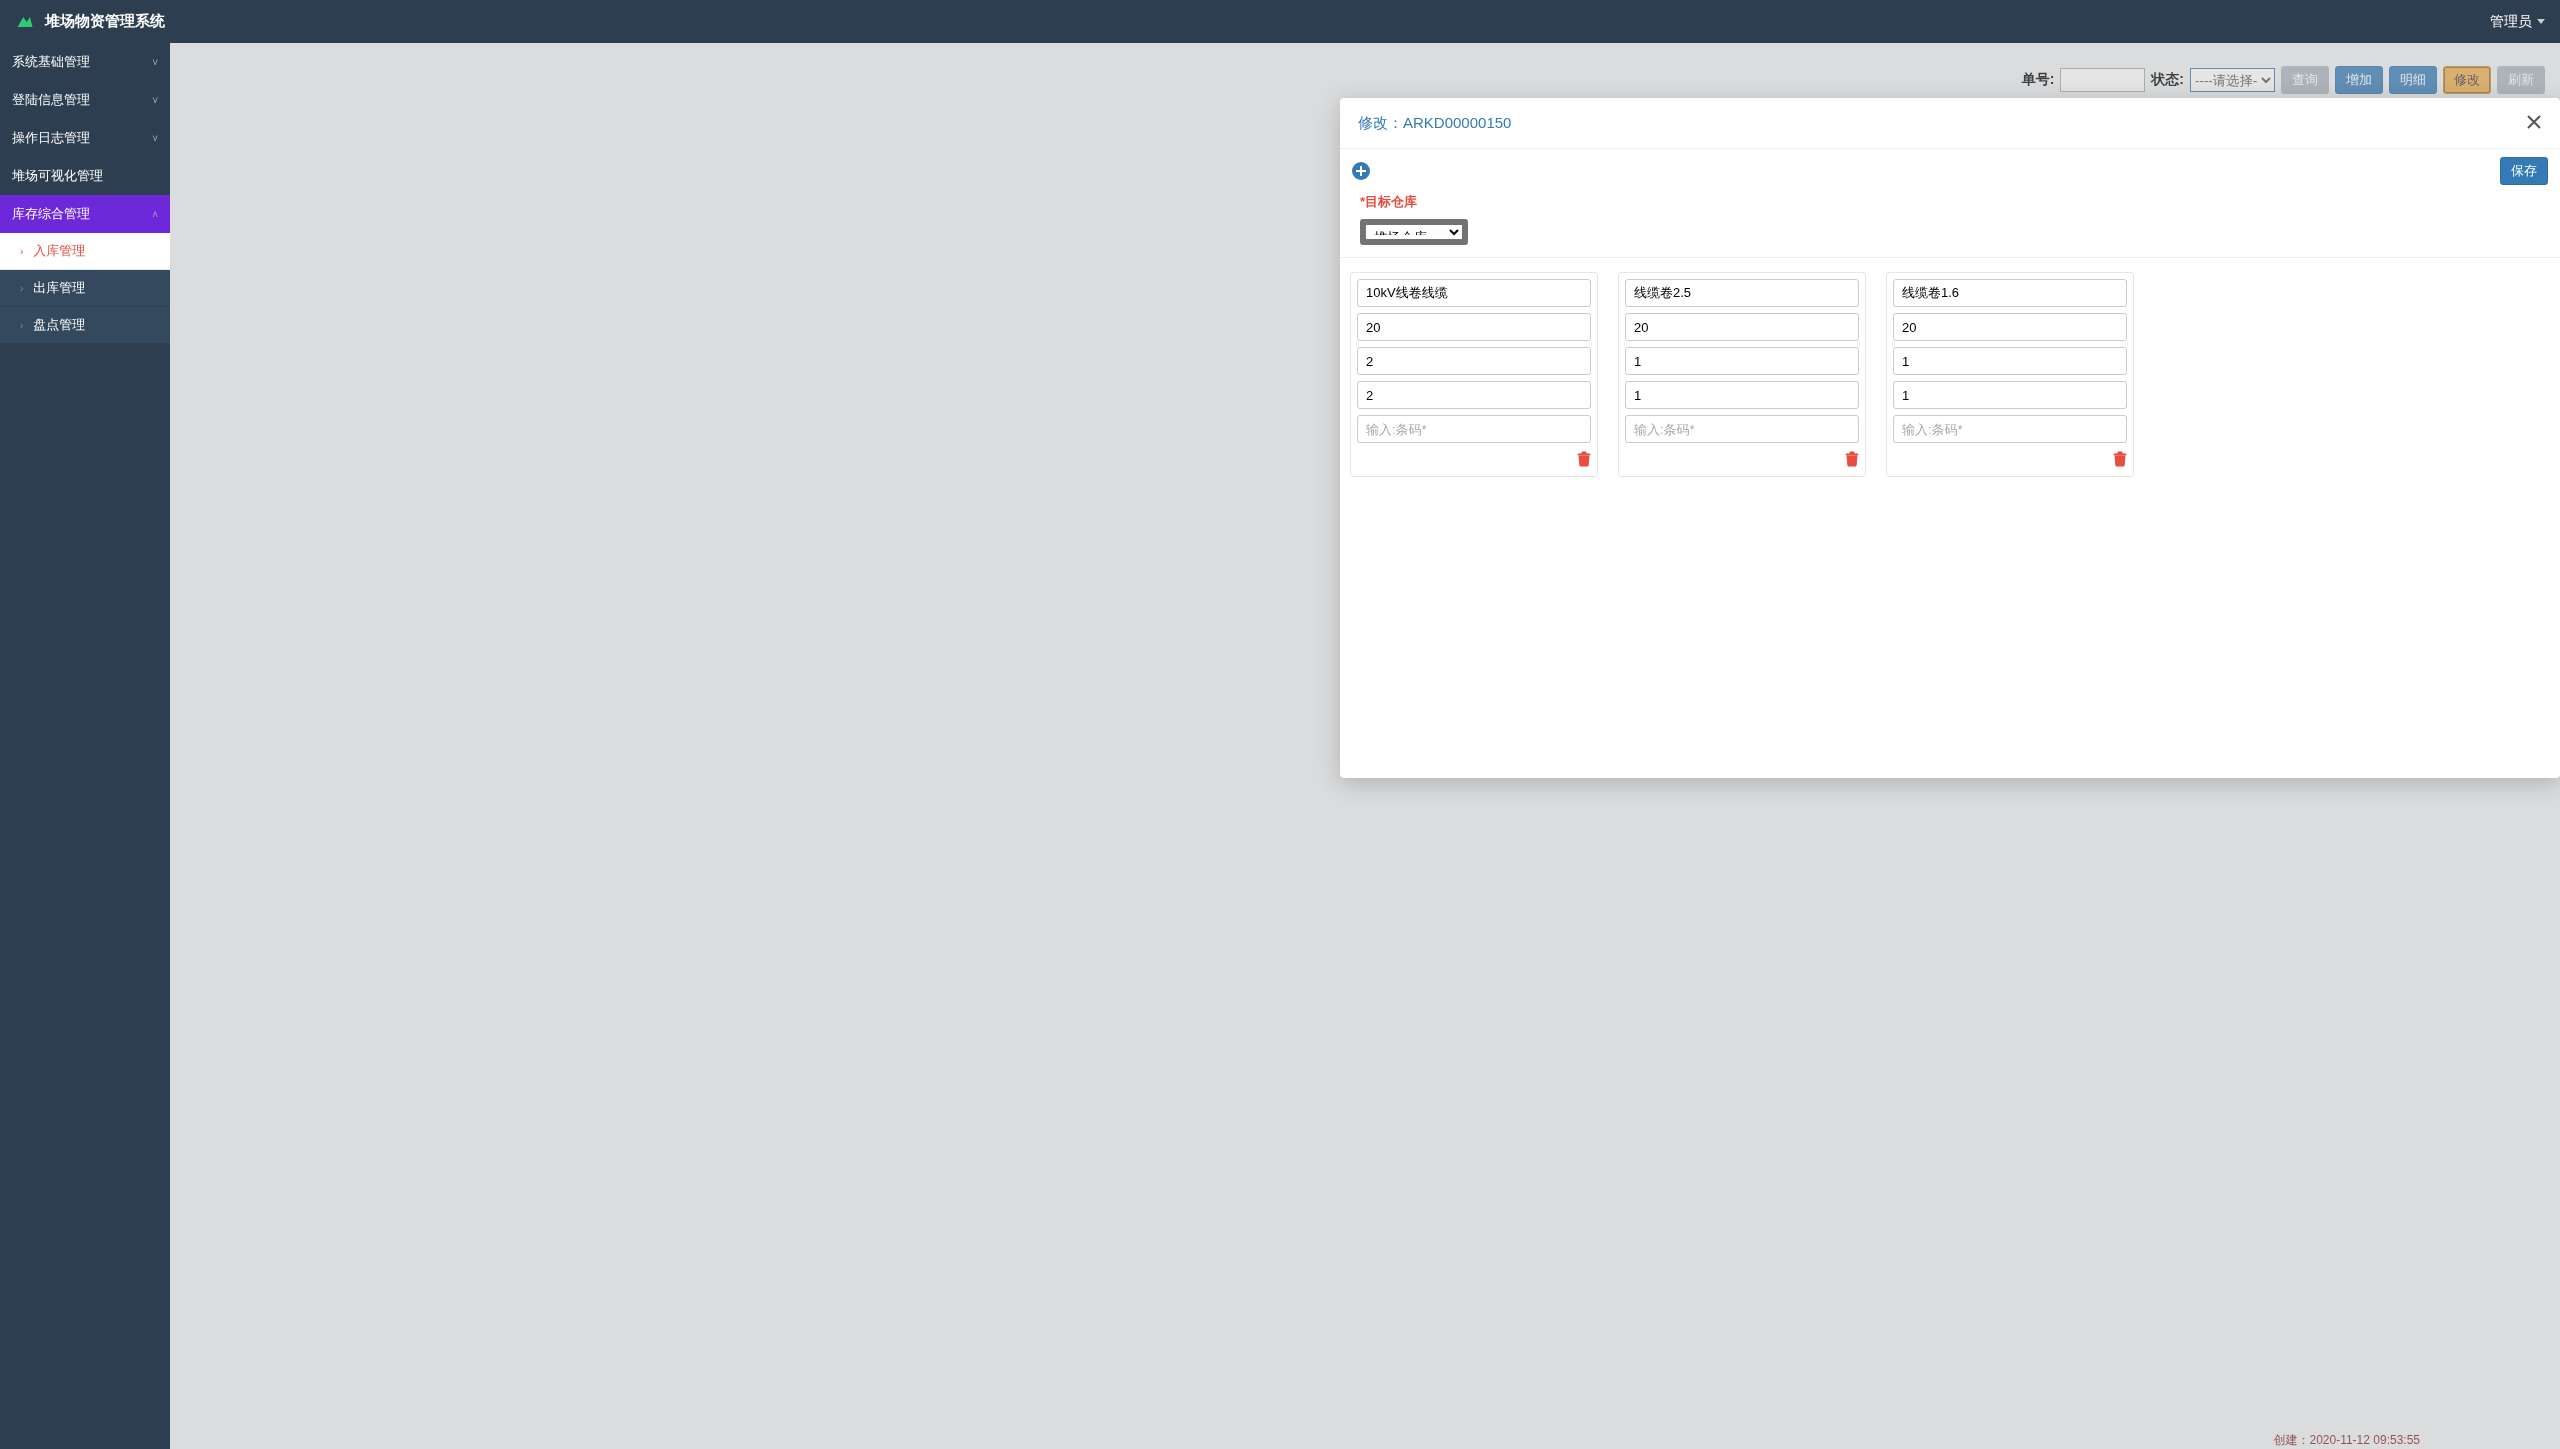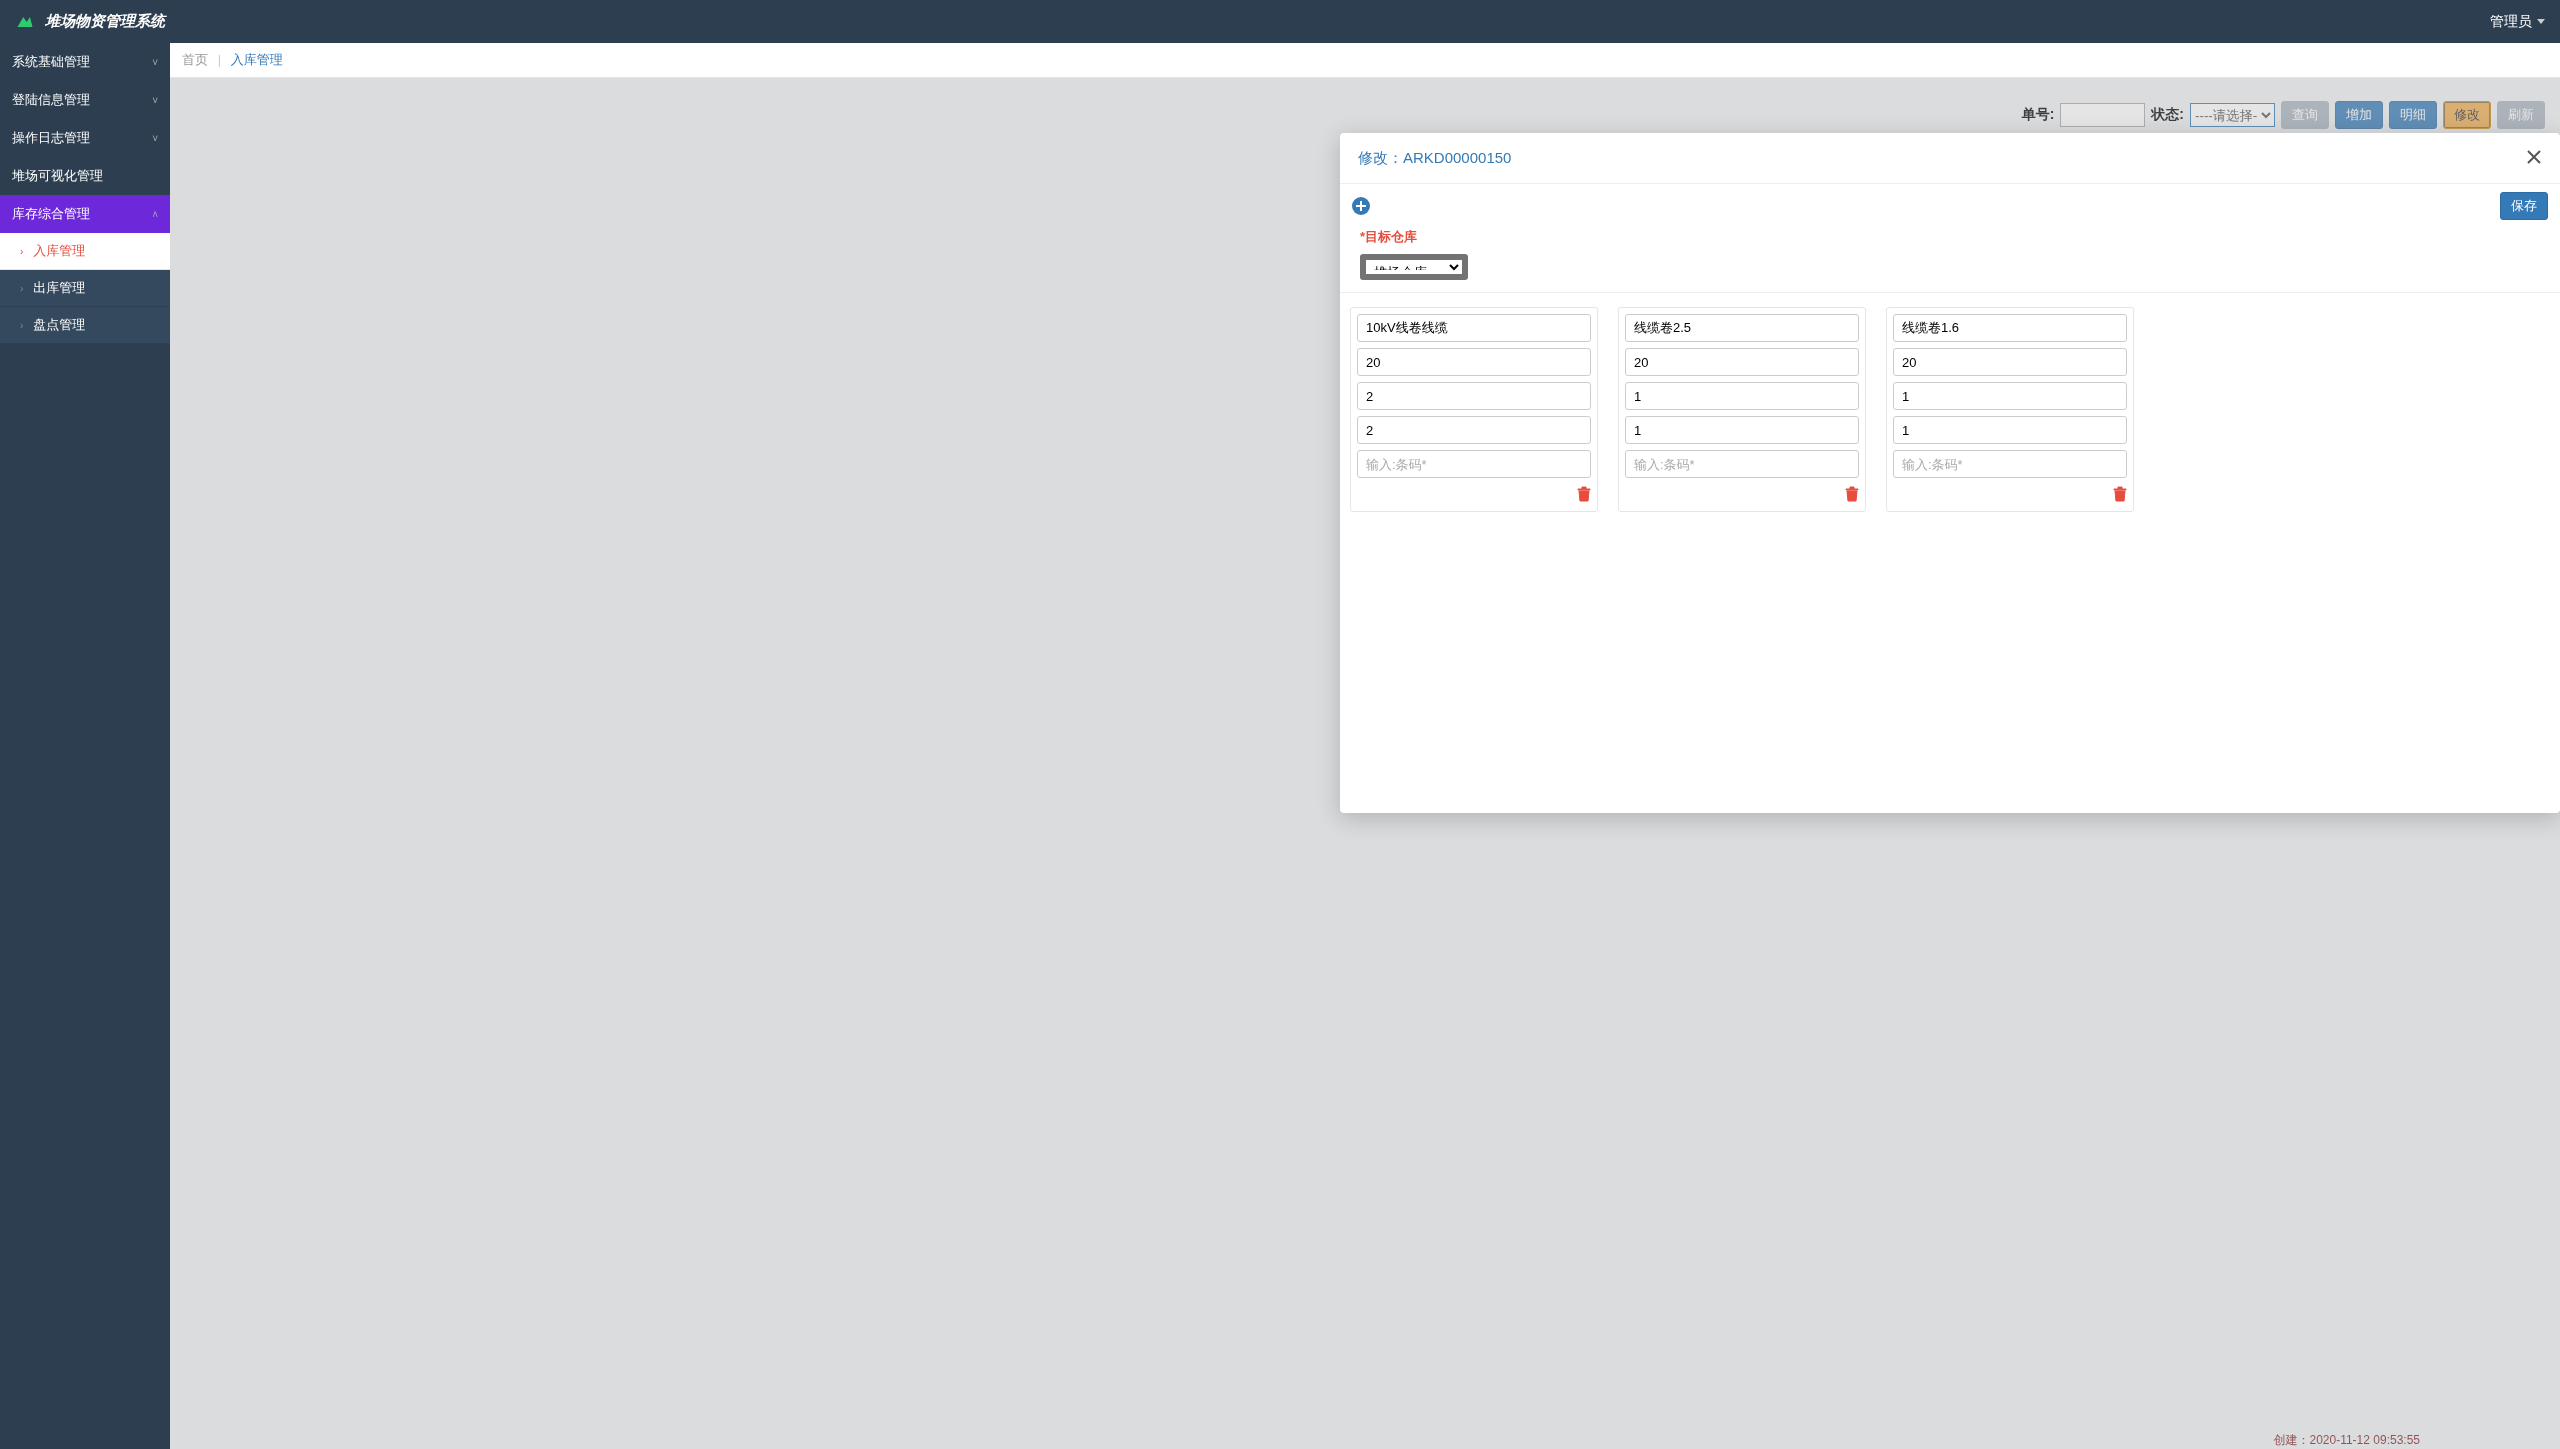--- a/index.html
+++ b/index.html
@@ -3,21 +3,21 @@
 <meta charset="utf-8">
 <style>
 * { margin: 0; padding: 0; box-sizing: border-box; }
 body { font-family: "Microsoft YaHei", Arial, sans-serif; font-size: 14px; background: #f5f5f5; overflow: hidden; }
 .app { display: flex; flex-direction: column; height: 100vh; width: 100vw; }
 
 
 .header { height: 43px; background: #2c3e50; color: #fff; display: flex; align-items: center; padding: 0 15px; justify-content: space-between; }
 .header-left { display: flex; align-items: center; gap: 10px; }
 .logo { width: 20px; height: 20px; }
-.app-title { font-size: 15px; font-weight: bold; font-style: italic; }
+.app-title { font-size: 15px; font-weight: bold; }
 .header-right { display: flex; align-items: center; gap: 5px; font-size: 14px; cursor: pointer; }
 .caret-down { width: 0; height: 0; border-left: 4px solid transparent; border-right: 4px solid transparent; border-top: 5px solid #ccc; }
 
 
 .main { flex: 1; display: flex; overflow: hidden; }
 
 
 .sidebar { width: 170px; background: #2c3e50; color: #fff; flex-shrink: 0; overflow-y: auto; }
 .nav-item { padding: 10px 12px; display: flex; justify-content: space-between; align-items: center; cursor: pointer; font-size: 13px; }
 .nav-item.expanded { background: #6d28d9; }
@@ -122,25 +122,20 @@
             </div>
             <div class="sub-item">
               <span class="sub-chev">›</span>
               <span>盘点管理</span>
             </div>
           </div>
         </div>
     </div>
 
     <div class="content">
-      <div class="breadcrumb">
-        <a href="#">首页</a>
-        <span class="sep">|</span>
-        <span class="current">入库管理</span>
-      </div>
 
       <div class="page-body">
         <div class="toolbar">
           <label>单号:</label>
           <input type="text" style="">
           <label>状态:</label>
           <select>
             <option>----请选择----</option>
           </select>
           <button class="btn btn-grey">查询</button>

